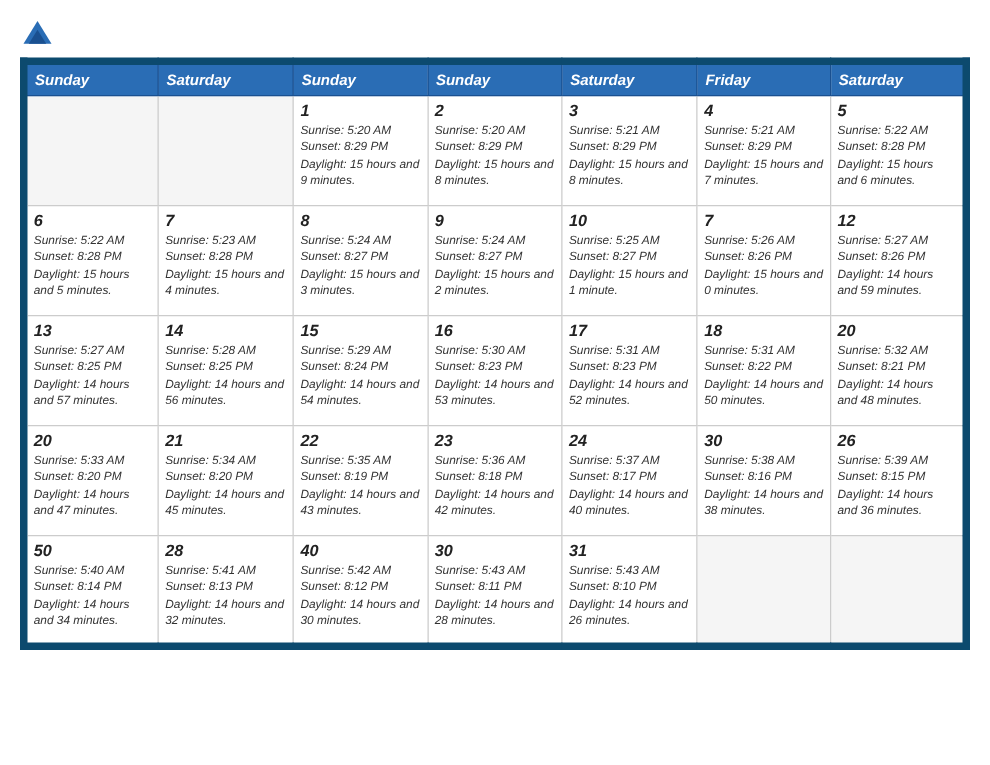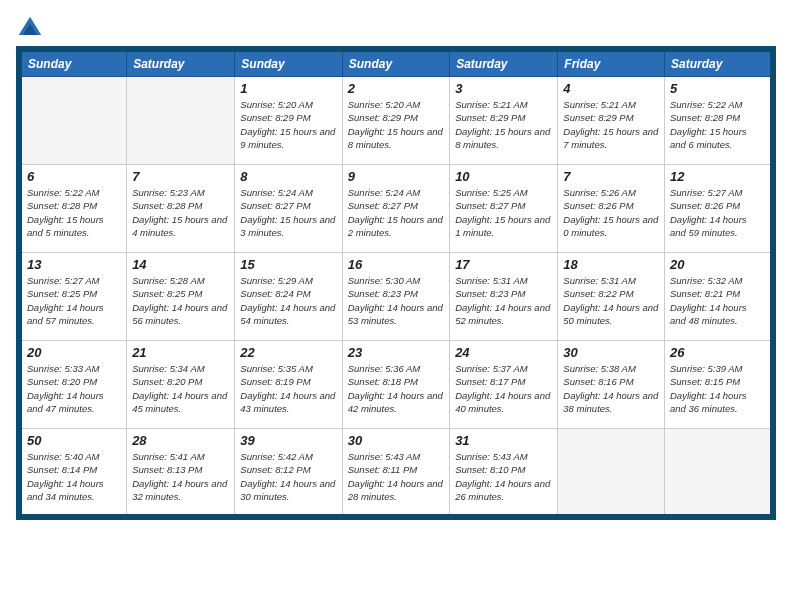--- a/index.html
+++ b/index.html
@@ -255,21 +255,21 @@
         <tr class="week-row">
           <td>
             <div class="day-num">50</div>
             <div class="day-info">Sunrise: 5:40 AM<br>Sunset: 8:14 PM<br>Daylight: 14 hours and 34 minutes.</div>
           </td>
           <td>
             <div class="day-num">28</div>
             <div class="day-info">Sunrise: 5:41 AM<br>Sunset: 8:13 PM<br>Daylight: 14 hours and 32 minutes.</div>
           </td>
           <td>
-            <div class="day-num">39</div>
+            <div class="day-num">40</div>
             <div class="day-info">Sunrise: 5:42 AM<br>Sunset: 8:12 PM<br>Daylight: 14 hours and 30 minutes.</div>
           </td>
           <td>
             <div class="day-num">30</div>
             <div class="day-info">Sunrise: 5:43 AM<br>Sunset: 8:11 PM<br>Daylight: 14 hours and 28 minutes.</div>
           </td>
           <td>
             <div class="day-num">31</div>
             <div class="day-info">Sunrise: 5:43 AM<br>Sunset: 8:10 PM<br>Daylight: 14 hours and 26 minutes.</div>
           </td>

